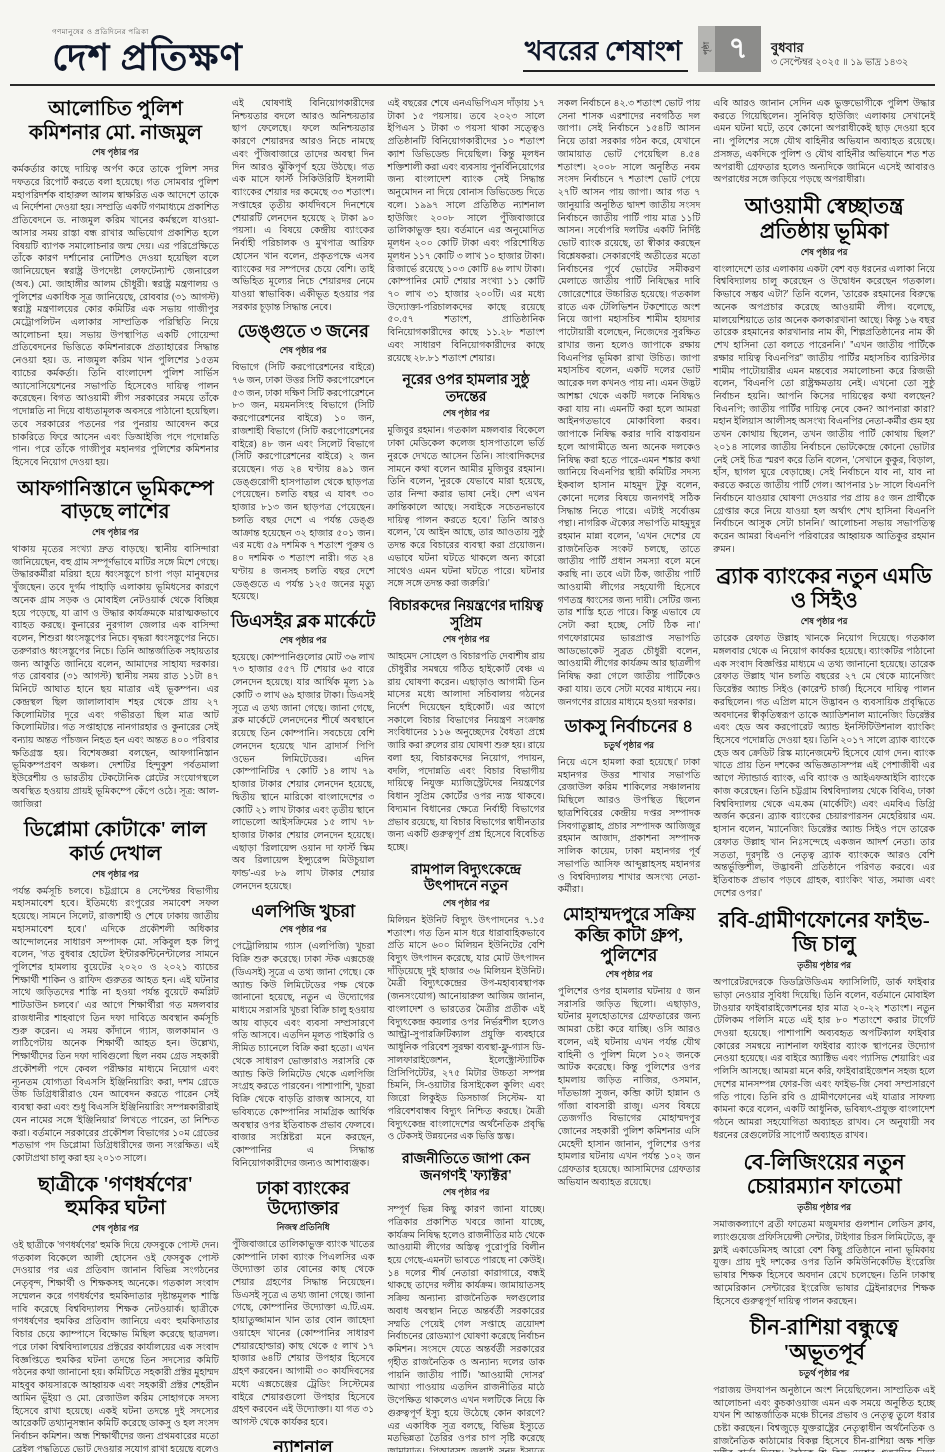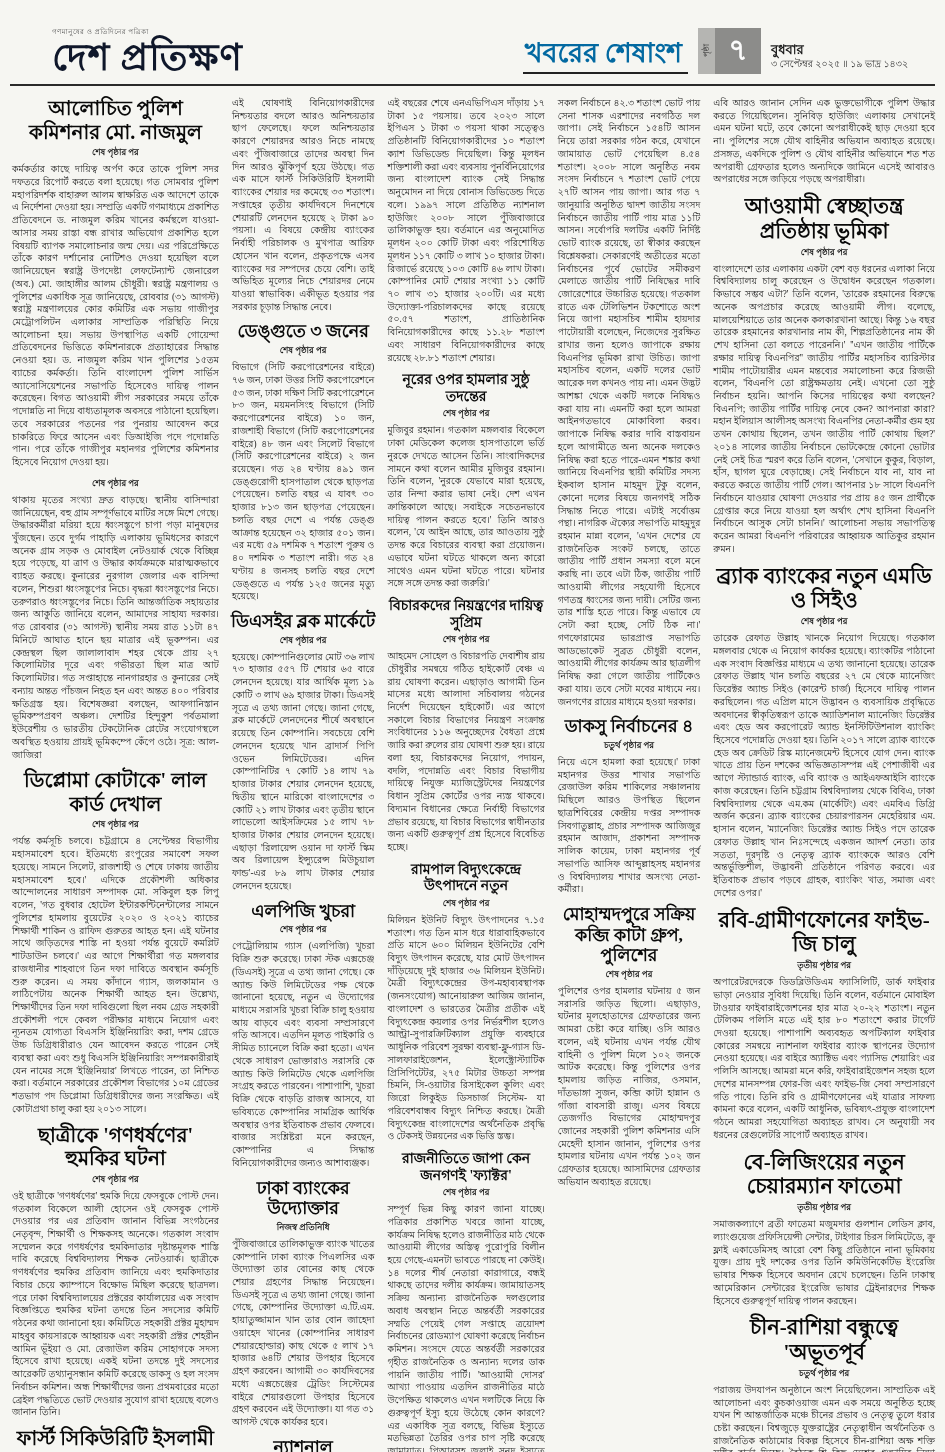--- a/index.html
+++ b/index.html
@@ -2,27 +2,27 @@
 <html><head>
 <meta charset="utf-8">
 <style>
   html,body{margin:0;padding:0;background:#e9e9e6;}
   .page{
     width:945px;height:1452px;margin:0 auto;background:#f6f6f2;
     overflow:hidden;position:relative;
     font-family:"Liberation Serif","DejaVu Serif",serif;color:#1c1c1c;
   }
   
-  .header{display:flex;justify-content:space-between;align-items:center;
+  .header{display:flex;justify-content:space-between;align-items:flex-start;
     padding:26px 24px 8px 52px;}
   .brand{display:flex;flex-direction:column;}
   .tagline{font-size:7px;color:#555;letter-spacing:.5px;margin-bottom:1px;}
   .logo{font-size:37px;font-weight:700;letter-spacing:1px;color:#0f172a;line-height:1;}
   .masthead-right{display:flex;align-items:flex-end;gap:10px;}
-  .section-title{font-size:27px;font-weight:bold;color:#0369a1;
+  .section-title{font-size:27px;font-weight:bold;color:#0f172a;
     border-bottom:2px solid #222;padding:0 6px 5px 2px;line-height:1;}
   .pagebox{display:flex;align-items:stretch;height:46px;}
   .pageword{writing-mode:vertical-rl;transform:rotate(180deg);
     background:#b5b5b2;color:#222;font-size:8px;display:flex;
     align-items:center;justify-content:center;padding:0 2px;}
   .pagenum{width:46px;background:#8c8c8a;color:#fbfbfb;font-size:30px;
     font-weight:bold;display:flex;align-items:center;justify-content:center;}
   .dateblock{padding-bottom:2px;min-width:150px;}
   .weekday{font-size:13px;font-weight:bold;line-height:1.1;}
   .dateline{font-size:9.5px;color:#333;}
@@ -73,20 +73,21 @@
 
   <div class="columns">
 
     <div class="col c1">
       <article>
         <h2 class="hl">আলোচিত পুলিশ কমিশনার মো. নাজমুল</h2>
         <div class="kicker">শেষ পৃষ্ঠার পর</div>
         <p class="body">কর্মকর্তার কাছে দায়িত্ব অর্পণ করে তাকে পুলিশ সদর দফতরে রিপোর্ট করতে বলা হয়েছে। গত সোমবার পুলিশ মহাপরিদর্শক বাহারুল আলম স্বাক্ষরিত এক আদেশে তাকে এ নির্দেশনা দেওয়া হয়। সম্প্রতি একটি গণমাধ্যমে প্রকাশিত প্রতিবেদনে ড. নাজমুল করিম খানের কর্মস্থলে যাওয়া-আসার সময় রাস্তা বন্ধ রাখার অভিযোগ প্রকাশিত হলে বিষয়টি ব্যাপক সমালোচনার জন্ম দেয়। এর পরিপ্রেক্ষিতে তাঁকে কারণ দর্শানোর নোটিশও দেওয়া হয়েছিল বলে জানিয়েছেন স্বরাষ্ট্র উপদেষ্টা লেফটেন্যান্ট জেনারেল (অব.) মো. জাহাঙ্গীর আলম চৌধুরী। স্বরাষ্ট্র মন্ত্রণালয় ও পুলিশের একাধিক সূত্র জানিয়েছে, রোববার (৩১ আগস্ট) স্বরাষ্ট্র মন্ত্রণালয়ের কোর কমিটির এক সভায় গাজীপুর মেট্রোপলিটন এলাকার সাম্প্রতিক পরিস্থিতি নিয়ে আলোচনা হয়। সভায় উপস্থাপিত একটি গোয়েন্দা প্রতিবেদনের ভিত্তিতে কমিশনারকে প্রত্যাহারের সিদ্ধান্ত নেওয়া হয়। ড. নাজমুল করিম খান পুলিশের ১৫তম ব্যাচের কর্মকর্তা। তিনি বাংলাদেশ পুলিশ সার্ভিস অ্যাসোসিয়েশনের সভাপতি হিসেবেও দায়িত্ব পালন করেছেন। বিগত আওয়ামী লীগ সরকারের সময়ে তাঁকে পদোন্নতি না দিয়ে বাধ্যতামূলক অবসরে পাঠানো হয়েছিল। তবে সরকারের পতনের পর পুনরায় আবেদন করে চাকরিতে ফিরে আসেন এবং ডিআইজি পদে পদোন্নতি পান। পরে তাঁকে গাজীপুর মহানগর পুলিশের কমিশনার হিসেবে নিয়োগ দেওয়া হয়।</p>
       </article>
       <article>
+        <h2 class="hl">আফগানিস্তানে ভূমিকম্পে বাড়ছে লাশের</h2>
         <div class="kicker">শেষ পৃষ্ঠার পর</div>
         <p class="body">থাকায় মৃতের সংখ্যা দ্রুত বাড়ছে। স্থানীয় বাসিন্দারা জানিয়েছেন, বহু গ্রাম সম্পূর্ণভাবে মাটির সঙ্গে মিশে গেছে। উদ্ধারকর্মীরা মরিয়া হয়ে ধ্বংসস্তূপে চাপা পড়া মানুষদের খুঁজছেন। তবে দুর্গম পাহাড়ি এলাকায় ভূমিধসের কারণে অনেক গ্রাম সড়ক ও মোবাইল নেটওয়ার্ক থেকে বিচ্ছিন্ন হয়ে পড়েছে, যা ত্রাণ ও উদ্ধার কার্যক্রমকে মারাত্মকভাবে ব্যাহত করছে। কুনারের নুরগাল জেলার এক বাসিন্দা বলেন, শিশুরা ধ্বংসস্তূপের নিচে। বৃদ্ধরা ধ্বংসস্তূপের নিচে। তরুণরাও ধ্বংসস্তূপের নিচে। তিনি আন্তর্জাতিক সহায়তার জন্য আকুতি জানিয়ে বলেন, আমাদের সাহায্য দরকার। গত রোববার (৩১ আগস্ট) স্থানীয় সময় রাত ১১টা ৪৭ মিনিটে আঘাত হানে ছয় মাত্রার এই ভূকম্পন। এর কেন্দ্রস্থল ছিল জালালাবাদ শহর থেকে প্রায় ২৭ কিলোমিটার দূরে এবং গভীরতা ছিল মাত্র আট কিলোমিটার। গত সপ্তাহান্তে নানগারহার ও কুনারের সেই বন্যায় অন্তত পাঁচজন নিহত হন এবং অন্তত ৪০০ পরিবার ক্ষতিগ্রস্ত হয়। বিশেষজ্ঞরা বলছেন, আফগানিস্তান ভূমিকম্পপ্রবণ অঞ্চল। দেশটির হিন্দুকুশ পর্বতমালা ইউরেশীয় ও ভারতীয় টেকটোনিক প্লেটের সংযোগস্থলে অবস্থিত হওয়ায় প্রায়ই ভূমিকম্পে কেঁপে ওঠে। সূত্র: আল-জাজিরা</p>
       </article>
       <article>
         <h2 class="hl">ডিপ্লোমা কোটাকে' লাল কার্ড দেখাল</h2>
         <div class="kicker">শেষ পৃষ্ঠার পর</div>
         <p class="body">পর্যন্ত কর্মসূচি চলবে। চট্টগ্রামে ৪ সেপ্টেম্বর বিভাগীয় মহাসমাবেশ হবে। ইতিমধ্যে রংপুরের সমাবেশ সফল হয়েছে। সামনে সিলেট, রাজশাহী ও শেষে ঢাকায় জাতীয় মহাসমাবেশ হবে।' এদিকে প্রকৌশলী অধিকার আন্দোলনের সাধারণ সম্পাদক মো. সকিবুল হক লিপু বলেন, 'গত বুধবার হোটেল ইন্টারকন্টিনেন্টালের সামনে পুলিশের হামলায় বুয়েটের ২০২০ ও ২০২১ ব্যাচের শিক্ষার্থী শাকিন ও রাফিদ গুরুতর আহত হন। এই ঘটনার সাথে জড়িতদের শাস্তি না হওয়া পর্যন্ত বুয়েটে কমপ্লিট শাটডাউন চলবে।' এর আগে শিক্ষার্থীরা গত মঙ্গলবার রাজধানীর শাহবাগে তিন দফা দাবিতে অবস্থান কর্মসূচি শুরু করেন। এ সময় কাঁদানে গ্যাস, জলকামান ও লাঠিপেটায় অনেক শিক্ষার্থী আহত হন। উল্লেখ্য, শিক্ষার্থীদের তিন দফা দাবিগুলো ছিল নবম গ্রেড সহকারী প্রকৌশলী পদে কেবল পরীক্ষার মাধ্যমে নিয়োগ এবং ন্যূনতম যোগ্যতা বিএসসি ইঞ্জিনিয়ারিং করা, দশম গ্রেডে উচ্চ ডিগ্রিধারীরাও যেন আবেদন করতে পারেন সেই ব্যবস্থা করা এবং শুধু বিএসসি ইঞ্জিনিয়ারিং সম্পন্নকারীরাই যেন নামের সঙ্গে 'ইঞ্জিনিয়ার' লিখতে পারেন, তা নিশ্চিত করা। বর্তমানে সরকারের প্রকৌশল বিভাগের ১০ম গ্রেডের শতভাগ পদ ডিপ্লোমা ডিগ্রিধারীদের জন্য সংরক্ষিত। এই কোটাপ্রথা চালু করা হয় ২০১৩ সালে।</p>
       </article>
       <article>
         <h2 class="hl">ছাত্রীকে 'গণধর্ষণের' হুমকির ঘটনা</h2>

